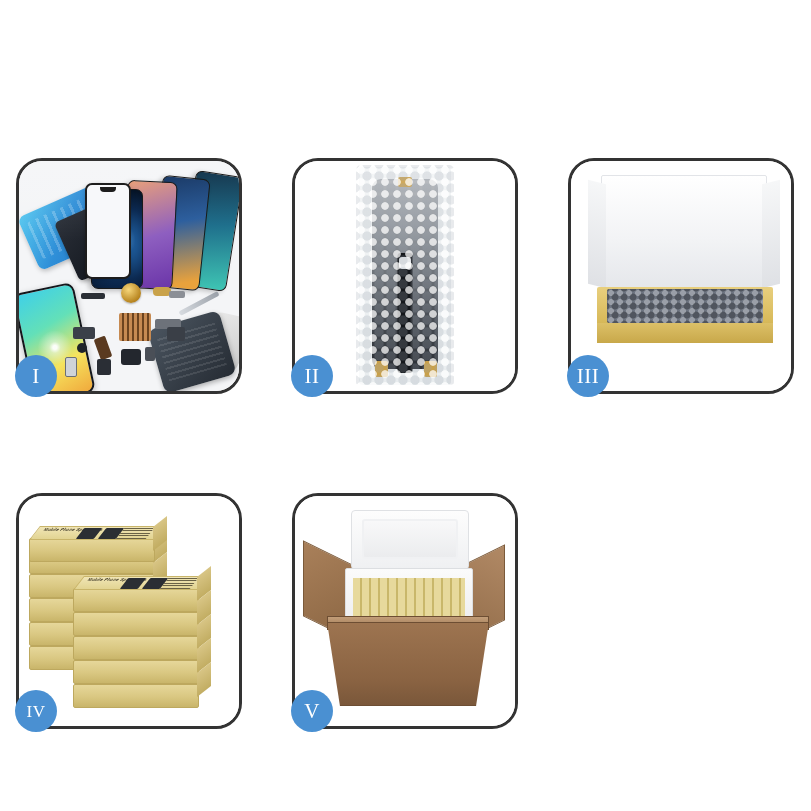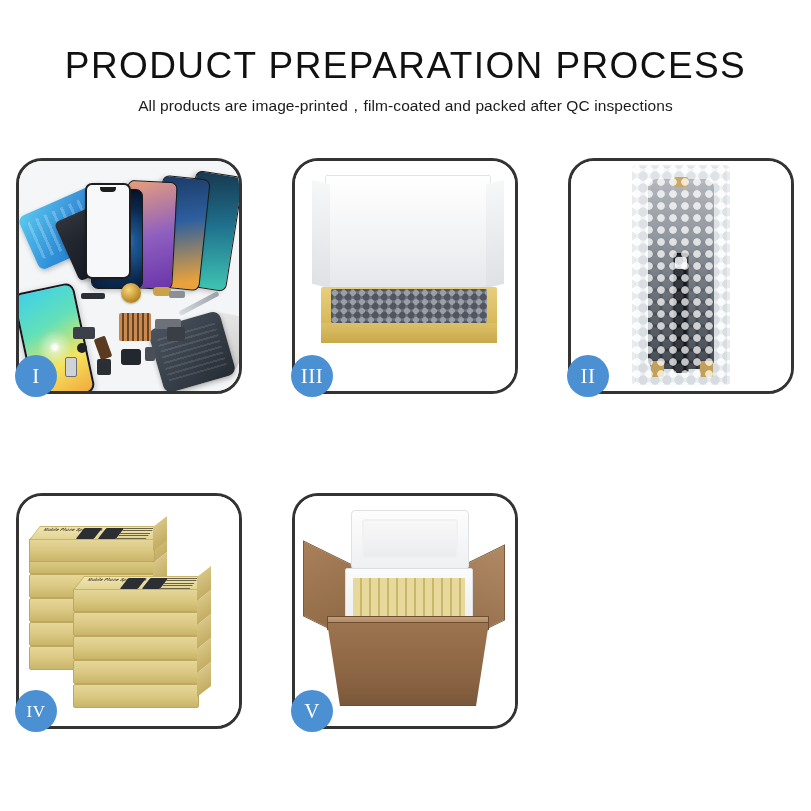--- a/index.html
+++ b/index.html
@@ -387,24 +387,20 @@
   .sheen {
     position:absolute; inset:0; pointer-events:none;
     background: linear-gradient(180deg, rgba(255,255,255,.10), rgba(255,255,255,0) 35%);
   }
 </style>
 </head>
 <body>
 
 <div class="page">
 
-  <div class="header">
-    <div class="page-title">PRODUCT PREPARATION PROCESS</div>
-    <div class="page-subtitle">All products are image-printed，film-coated and packed after QC inspections</div>
-  </div>
 
   <div class="grid">
 
     <div class="card">
       <div class="card-inner p1">
         <div class="lcd-film"></div>
         <div class="lcd-film2"></div>
         <div class="fan">
           <div class="ph ph4"></div>
           <div class="ph ph3"></div>
@@ -429,44 +425,44 @@
         <div class="prt k"></div>
         <div class="prt l"></div>
         <div class="tool"></div>
         <div class="hand"></div>
         <div class="sheen"></div>
       </div>
       <div class="badge">I</div>
     </div>
 
     <div class="card">
-      <div class="card-inner p3">
-        <div class="b3-lid"></div>
-        <div class="b3-tray"></div>
-        <div class="b3-bubble"></div>
-        <div class="b3-tray-front"></div>
-      </div>
-      <div class="badge">III</div>
-    </div>
-
-    <div class="card">
       <div class="card-inner p2">
         <div class="bw-bag"></div>
         <div class="bw-screen"></div>
         <div class="bw-flex"></div>
         <div class="bw-cam"></div>
         <div class="bw-tab"></div>
         <div class="bw-conn l"></div>
         <div class="bw-conn r"></div>
         <div class="bubbles"></div>
       </div>
       <div class="badge">II</div>
     </div>
 
     <div class="card">
+      <div class="card-inner p3">
+        <div class="b3-lid"></div>
+        <div class="b3-tray"></div>
+        <div class="b3-bubble"></div>
+        <div class="b3-tray-front"></div>
+      </div>
+      <div class="badge">III</div>
+    </div>
+
+    <div class="card">
       <div class="card-inner p4">
         <div class="stack">
 
           <div class="gbox" style="left:4px;  top:38px;">
             <div class="top"></div>
             <div class="side"></div>
           </div>
           <div class="gbox" style="left:4px;  top:62px;">
             <div class="side"></div>
           </div>

